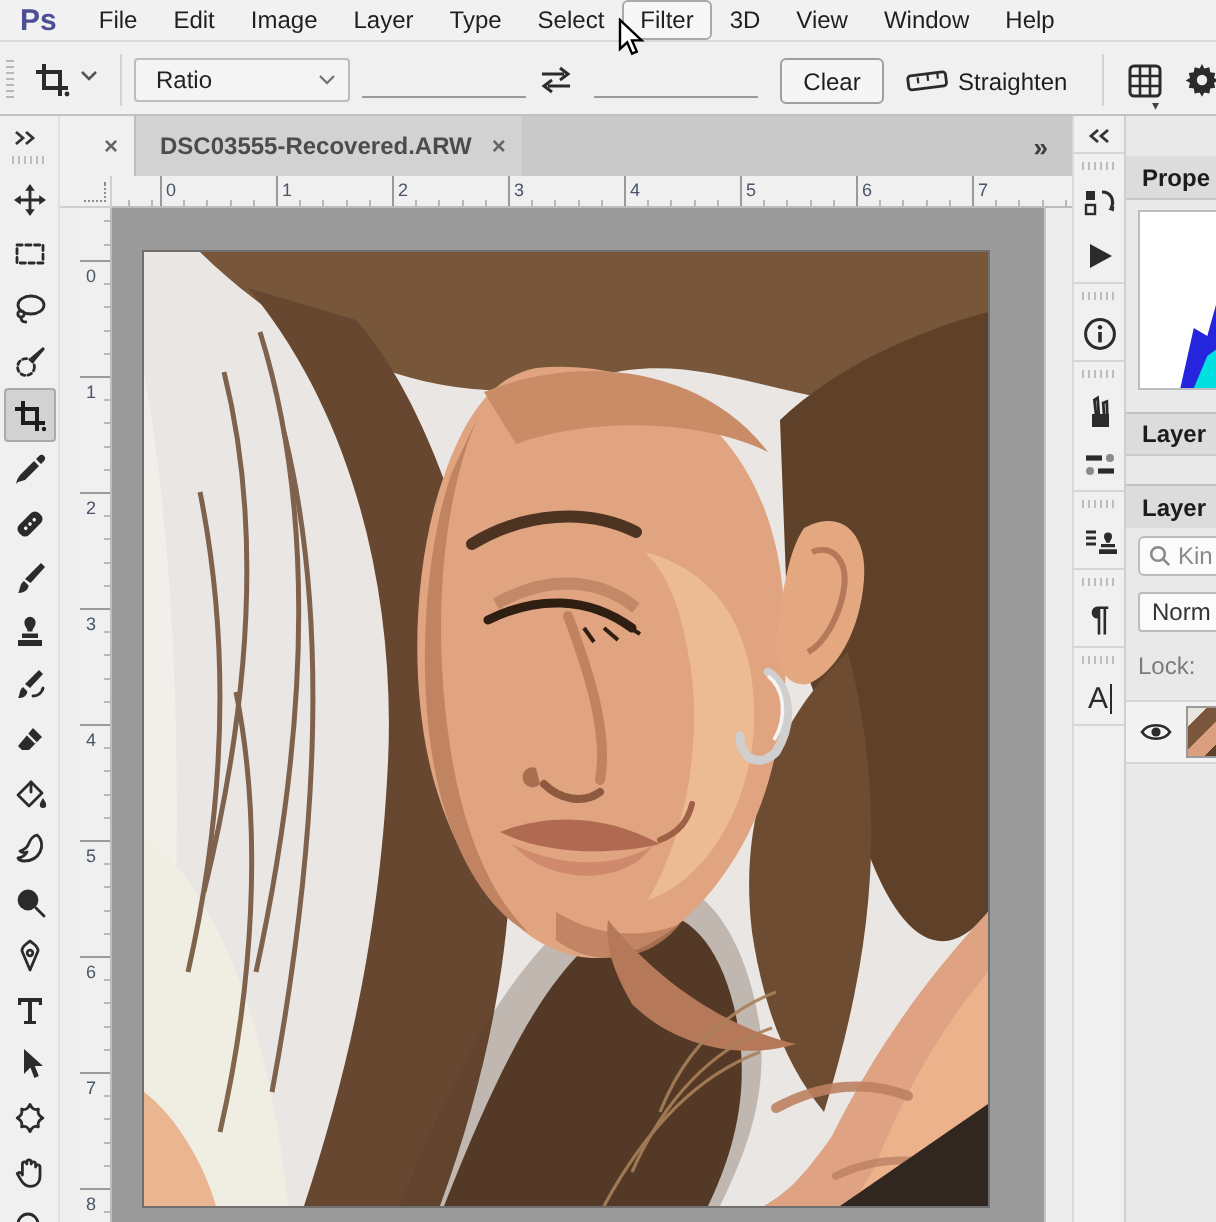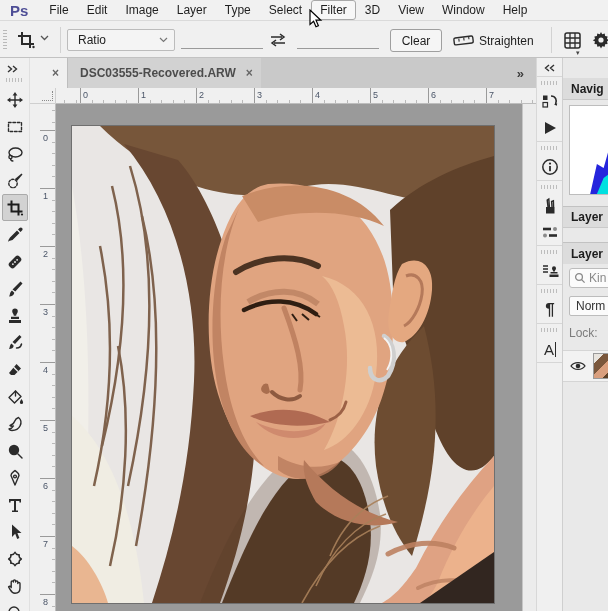--- a/index.html
+++ b/index.html
@@ -509,21 +509,21 @@
         <span>A</span>
           <span style="border-left:1.5px solid #2b2b2b; height:15px; margin-left:1px;"></span>
       </div>
     </div>
     <div class="strip-group" style="height:200px;"></div>
   </div>
 
   <div id="panels">
     <div class="inner">
       <div id="nav-tabrow">
-        <span class="panel-title">Navig</span>
+        <span class="panel-title">Prope</span>
       </div>
       <div id="histogram-box">
         <svg width="148" height="88" viewBox="0 0 44 88" preserveAspectRatio="none">
           <polygon points="6,88 8,58 10,62 12,38 13,43 15,18 17,22 19,7 21,13 23,5 26,11 30,9 34,15 38,11 44,17 44,88" fill="#2525dd"></polygon>
           <rect x="21" y="2" width="2" height="4" fill="#3fae3f"></rect>
           <polygon points="8,88 10,72 12,67 14,69 16,52 18,55 20,38 22,42 24,34 27,40 31,36 35,44 40,40 44,46 44,88" fill="#00e0e0"></polygon>
           <polygon points="15,88 17,77 20,81 23,67 26,71 29,59 33,63 37,55 40,59 44,53 44,88" fill="#6b6f5a"></polygon>
         </svg>
       </div>
       <div id="props-header">

